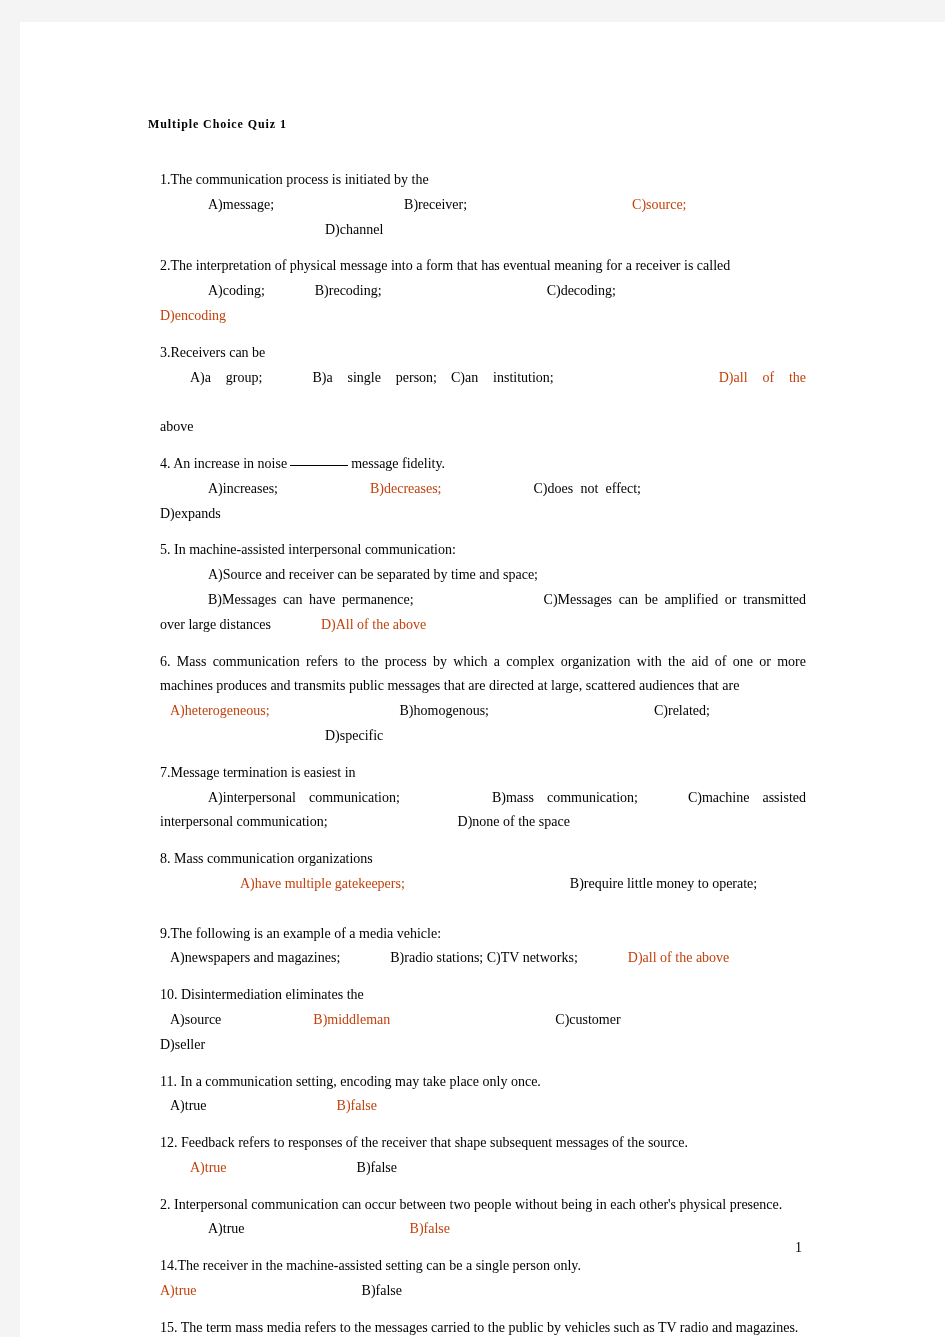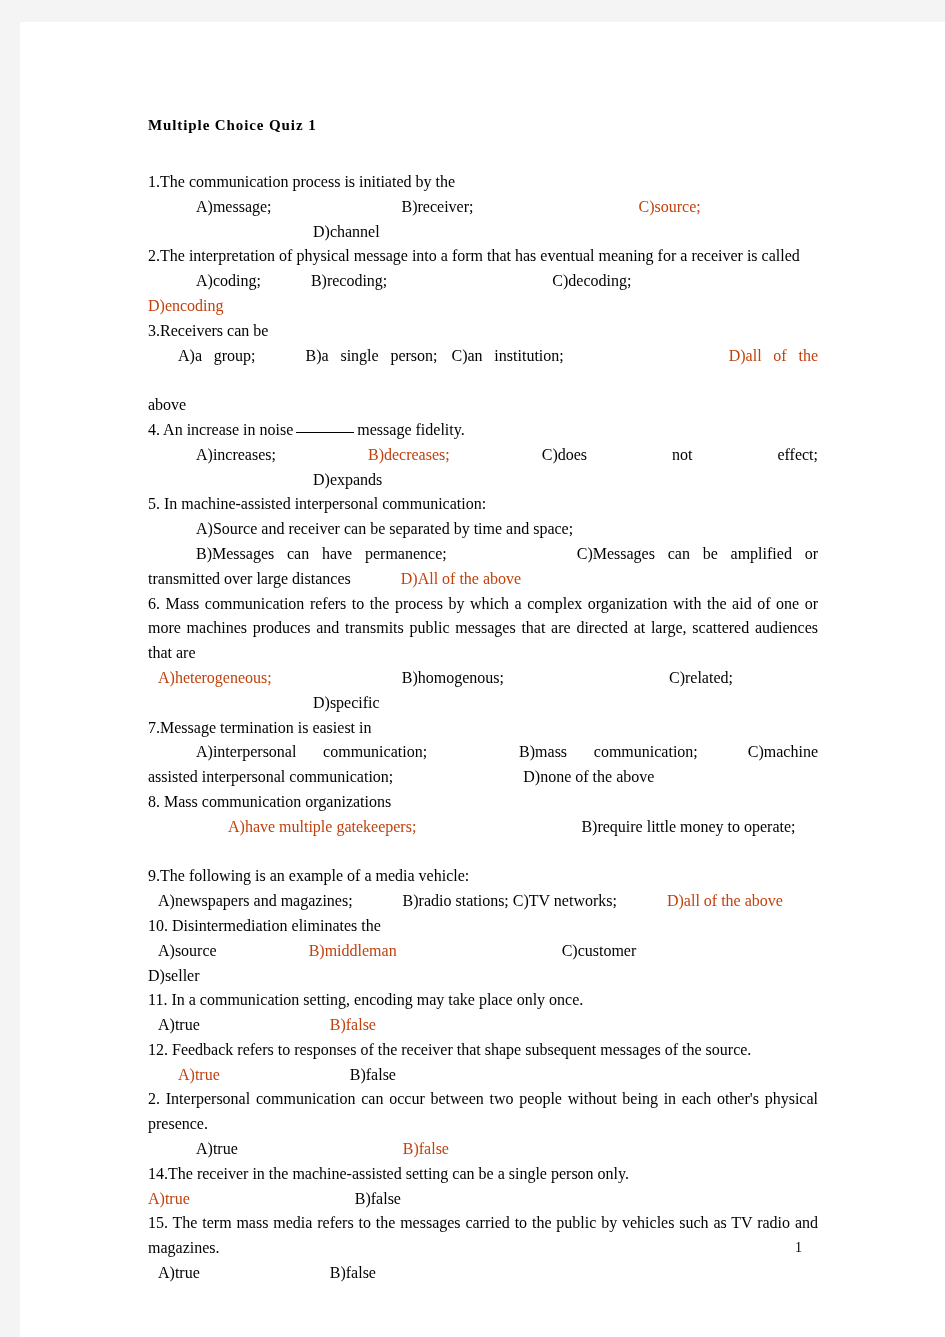--- a/index.html
+++ b/index.html
@@ -22,33 +22,33 @@
     background: #ffffff;
     overflow: hidden;
   }
   .doc-body {
     position: absolute;
     left: 128px;
     top: 95px;
     width: 670px;
   }
   .doc-title {
-    font-size: 15px;
+    font-size: 12px;
     font-weight: bold;
     letter-spacing: 0.9px;
     color: #000000;
     margin: 0 0 36px 0;
   }
   .qblock {
-    font-size: 16px;
+    font-size: 14px;
     line-height: 24.8px;
     color: #000000;
     text-align: justify;
     text-justify: inter-word;
-    margin: 0;
+    margin: 12px;
   }
   .qblock.gap-before {
     margin-top: 24.8px;
   }
   .stem {
     margin: 0;
     text-align: justify;
     text-justify: inter-word;
   }
   .opts {
@@ -123,21 +123,21 @@
       <div class="opts indent-1"><span class="opt">B)Messages can have permanence;</span><span class="sp-xl"></span><span class="opt wrapok">C)Messages can be amplified or transmitted over large distances</span><span class="sp-m"></span><span class="opt red">D)All of the above</span></div>
     </div>
 
     <div class="qblock">
       <div class="stem">6. Mass communication refers to the process by which a complex organization with the aid of one or more machines produces and  transmits public messages that are directed at large, scattered   audiences that are</div>
       <div class="opts indent-3"><span class="opt red">A)heterogeneous;</span><span class="sp-xl"></span><span class="opt">B)homogenous;</span><span class="sp-xxl"></span><span class="opt">C)related;</span><span class="sp-xxl"></span><span class="opt">D)specific</span></div>
     </div>
 
     <div class="qblock">
       <div class="stem">7.Message termination is easiest in</div>
-      <div class="opts indent-1"><span class="opt">A)interpersonal communication;</span><span class="sp-l"></span><span class="opt">B)mass communication;</span><span class="sp-m"></span><span class="opt wrapok">C)machine assisted interpersonal communication;</span><span class="sp-xl"></span><span class="opt">D)none of the above</span></div>
+      <div class="opts indent-1"><span class="opt">A)interpersonal communication;</span><span class="sp-l"></span><span class="opt">B)mass communication;</span><span class="sp-m"></span><span class="opt wrapok">C)machine assisted interpersonal communication;</span><span class="sp-xl"></span><span class="opt">D)none of the space</span></div>
     </div>
 
     <div class="qblock">
       <div class="stem">8. Mass communication organizations</div>
       <div class="opts indent-2"><span class="sp-m"></span><span class="opt red">A)have multiple gatekeepers;</span><span class="sp-xxl"></span><span class="opt">B)require little money to operate;</span></div>
     </div>
 
     <div class="qblock gap-before">
       <div class="stem">9.The following is an example of a media vehicle:</div>
       <div class="opts indent-3"><span class="opt">A)newspapers and magazines;</span><span class="sp-m"></span><span class="opt">B)radio stations; C)TV networks;</span><span class="sp-m"></span><span class="opt red">D)all of the above</span></div>

